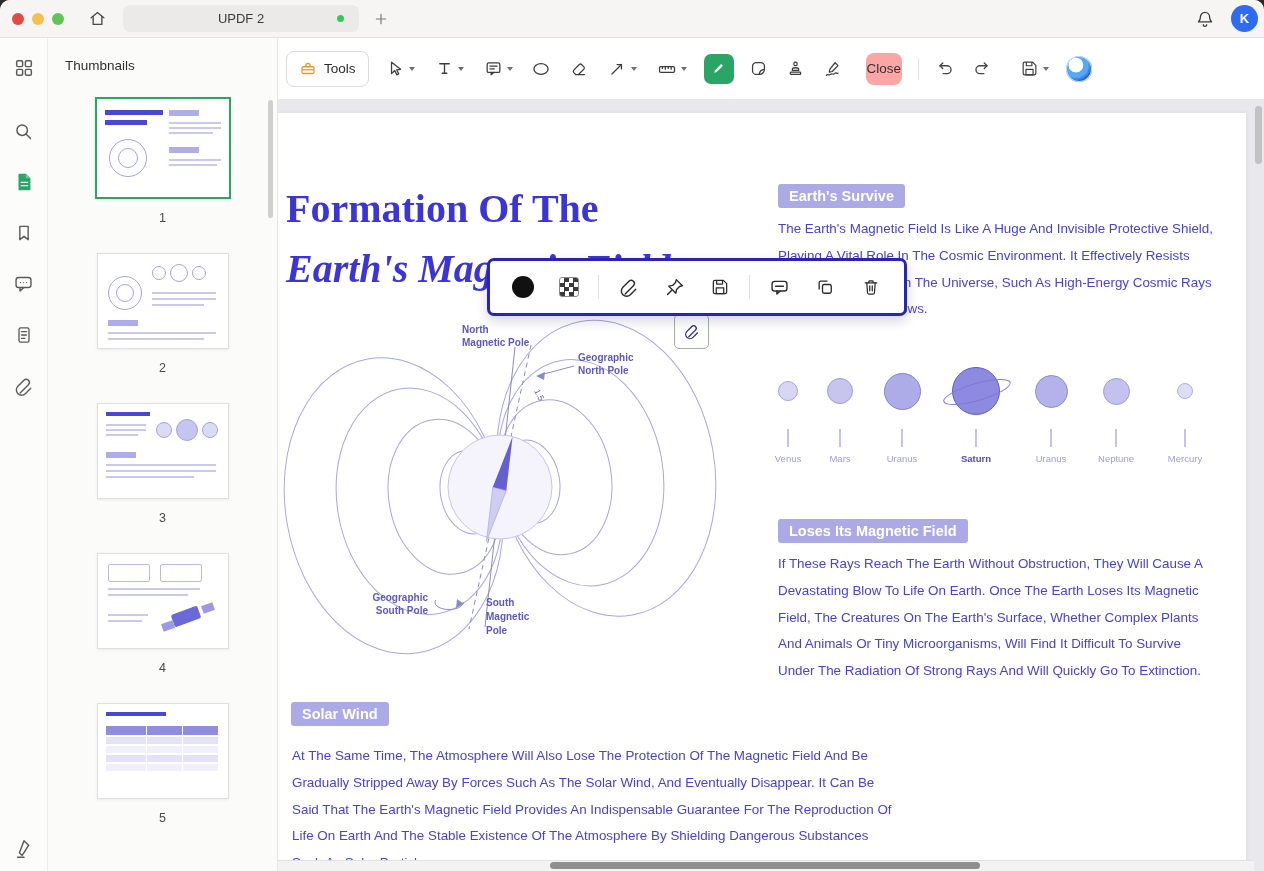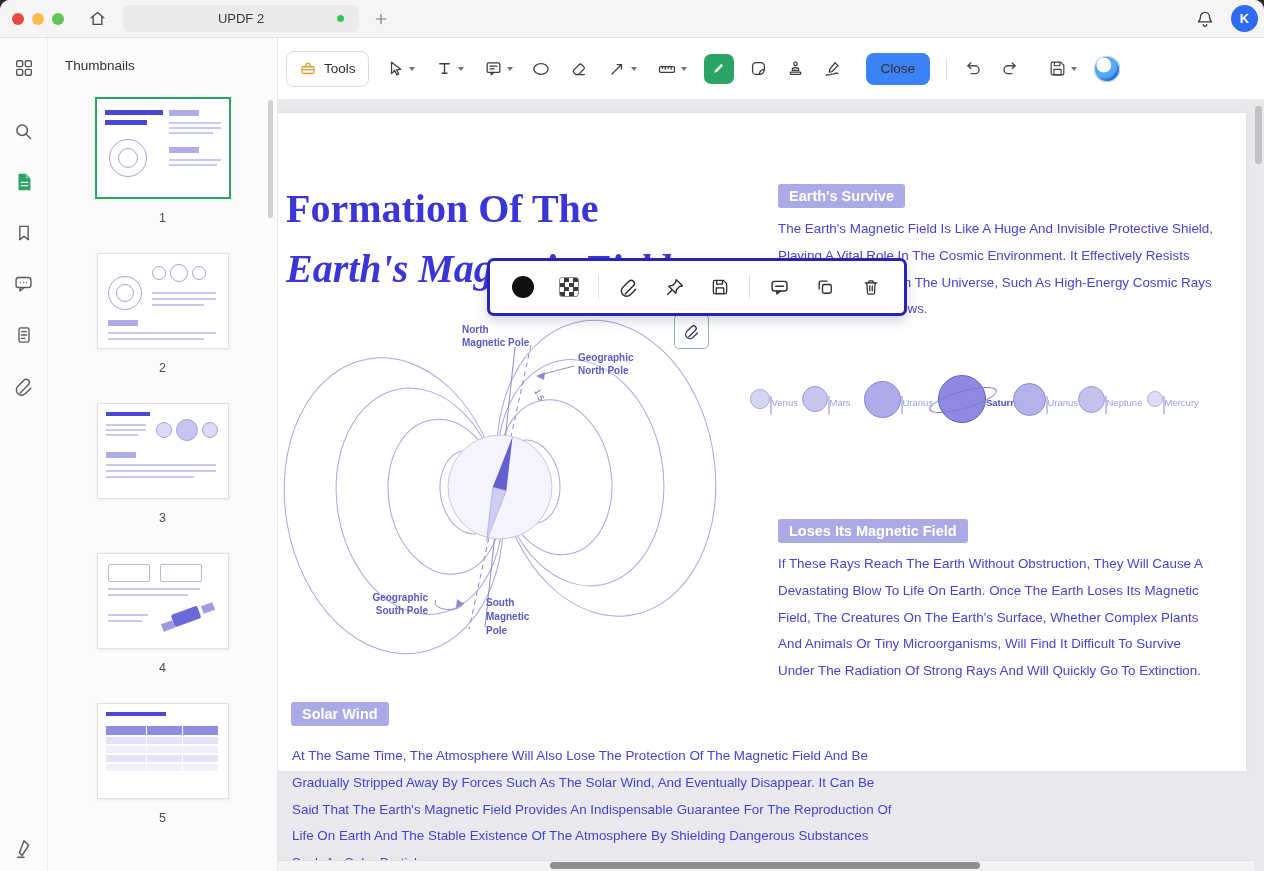--- a/index.html
+++ b/index.html
@@ -32,34 +32,34 @@
   .page-num{margin-top:12px;font-size:12.5px;color:#4a4a4a;}
   .panel-scroll{position:absolute;right:4px;top:62px;width:5px;height:118px;background:#cfcfce;border-radius:3px;}
   
   .main{flex:1;display:flex;flex-direction:column;min-width:0;}
   .toolbar{height:62px;background:#fff;border-bottom:1px solid #e8e7e6;display:flex;align-items:center;padding:0 8px;box-sizing:border-box;}
   .tools-btn{height:34px;border:1px solid #dcdbda;border-radius:8px;background:#fff;display:flex;align-items:center;gap:7px;padding:0 12px;font-size:13.5px;color:#2c2c2c;cursor:pointer;}
   .tbtn{height:32px;border-radius:6px;display:flex;align-items:center;justify-content:center;padding:0 3px;margin-left:14px;cursor:pointer;}
   .tbtn.plain{margin-left:12px;}
   .chev{width:0;height:0;border-left:3.5px solid transparent;border-right:3.5px solid transparent;border-top:4px solid #6e6e6e;margin-left:4px;}
   .pen-active{width:30px;height:30px;background:#2aa566;border-radius:7px;display:flex;align-items:center;justify-content:center;margin-left:14px;cursor:pointer;}
-  .close-btn{margin-left:20px;height:32px;padding:0 15px;background:#3b82f6;border-radius:8px;display:flex;align-items:center;font-size:13.5px;color:#333;cursor:pointer;}
+  .close-btn{margin-left:20px;height:32px;padding:0 1px;background:#fca5a5;border-radius:8px;display:flex;align-items:center;font-size:13.5px;color:#333;cursor:pointer;}
   .vsep{width:1px;height:22px;background:#e2e2e1;margin:0 12px 0 16px;}
   .hbtn{width:28px;height:28px;display:flex;align-items:center;justify-content:center;margin-right:8px;cursor:pointer;}
   .ai-btn{width:26px;height:26px;border-radius:50%;margin-left:14px;margin-right:2px;background:radial-gradient(circle at 38% 35%,#ffffff 0 30%,#54a8f4 33% 52%,#1f5fd6 70%,#1746b8 100%);box-shadow:0 0 0 1px #cfe0fb inset;cursor:pointer;}
   
   .doc-area{position:relative;flex:1;background:#e9e8ec;overflow:hidden;}
-  .page{position:absolute;left:0;top:13px;width:968px;height:658px;background:#fff;box-shadow:0 0 4px rgba(0,0,0,.08);}
+  .page{position:absolute;left:0;top:13px;width:968px;height:758px;background:#fff;box-shadow:0 0 4px rgba(0,0,0,.08);}
   .doc-title1{position:absolute;left:8px;top:72px;font-family:"Liberation Serif",serif;font-weight:bold;font-size:40px;color:#3b35d8;white-space:nowrap;}
   .doc-title2{position:absolute;left:8px;top:132px;font-family:"Liberation Serif",serif;font-style:italic;font-weight:600;font-size:40px;color:#3b35d8;white-space:nowrap;}
   .badge{position:absolute;background:#abaae7;color:#fff;font-weight:bold;font-size:14.5px;padding:4px 11px;border-radius:3px;white-space:nowrap;}
   .ptext{position:absolute;color:#4543d4;font-size:13.4px;line-height:26.8px;text-align:left;}
   .diagram{position:absolute;left:0;top:190px;}
   
-  .planet-col{position:absolute;top:260px;width:76px;display:flex;flex-direction:row;align-items:center;}
+  .planet-col{position:absolute;top:252px;width:76px;display:flex;flex-direction:column;align-items:center;}
   .pc-wrap{height:52px;display:flex;align-items:center;justify-content:center;position:relative;}
   .pcircle{border-radius:50%;box-sizing:border-box;}
   .ptick{width:1.5px;height:18px;background:#c3c2ee;margin-top:12px;}
   .pname{margin-top:6px;font-size:9.5px;color:#9d9ce0;}
   .pname.strong{color:#4b49cf;font-weight:bold;}
   .ring{position:absolute;width:68px;height:16px;border:1.5px solid #7d7ad6;border-radius:50%;transform:rotate(-16deg);left:50%;top:50%;margin-left:-34px;margin-top:-8px;}
   
   .float-tb{position:absolute;left:209px;top:158px;height:52px;background:#fff;border:3px solid #2824b6;border-radius:7px;display:flex;align-items:center;padding:0 10px;box-shadow:0 5px 12px rgba(20,20,90,.18);z-index:6;}
   .ftb-btn{width:32px;height:32px;display:flex;align-items:center;justify-content:center;margin:0 7px;border-radius:6px;cursor:pointer;}
   .ftb-sep{width:1px;height:24px;background:#e0e0e0;margin:0 6px;}

